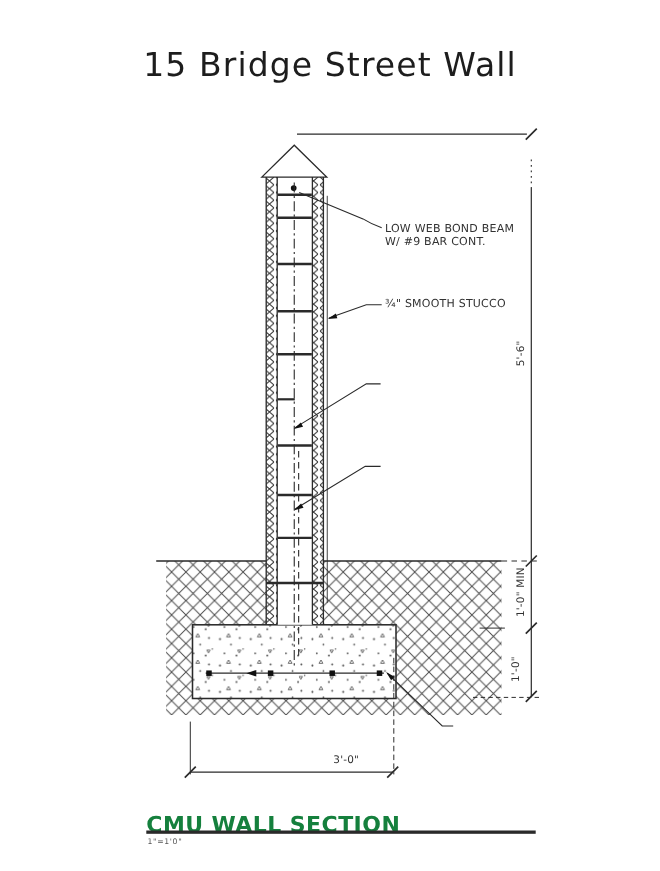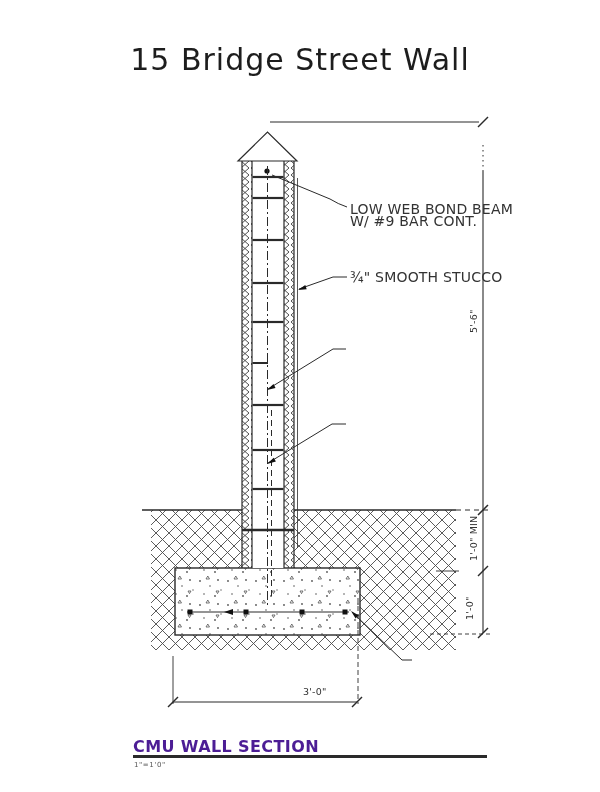--- a/index.html
+++ b/index.html
@@ -1,26 +1,26 @@
 <!DOCTYPE html>
 <html><head>
 <meta charset="utf-8">
 <style>
   html,body{margin:0;padding:0;background:#fff;}
   .page{position:relative;width:600px;height:792px;background:#fff;overflow:hidden;
         font-family:"DejaVu Sans",sans-serif;color:#2a2a2a;}
   .sheet-title{position:absolute;top:42px;left:0;width:100%;text-align:center;
         font-size:30px;letter-spacing:1px;color:#1d1d1d;font-weight:400;}
   svg{position:absolute;left:0;top:0;}
-  .ann{position:absolute;font-size:14px;line-height:12px;letter-spacing:.2px;
+  .ann{position:absolute;font-size:10px;line-height:12px;letter-spacing:.2px;
         color:#323232;white-space:nowrap;}
   .dim{position:absolute;font-size:9.5px;color:#323232;white-space:nowrap;letter-spacing:.2px;}
   .dim.vert{transform:rotate(-90deg);transform-origin:0 0;}
-  .caption-head{position:absolute;left:133px;top:737px;font-size:16px;font-weight:700;
-        letter-spacing:.4px;color:#4c1d95;text-align:right;}
+  .caption-head{position:absolute;left:133px;top:737px;font-size:20px;font-weight:700;
+        letter-spacing:.4px;color:#15803d;text-align:right;}
   .caption-rule{position:absolute;left:133px;top:755px;width:354px;height:2.8px;background:#2a2a2a;}
   .caption-scale{position:absolute;left:134px;top:761px;font-size:7px;letter-spacing:.6px;color:#555;}
 </style>
 </head>
 <body>
 
 <div class="page">
 
   <div class="sheet-title">15 Bridge Street Wall</div>
 

